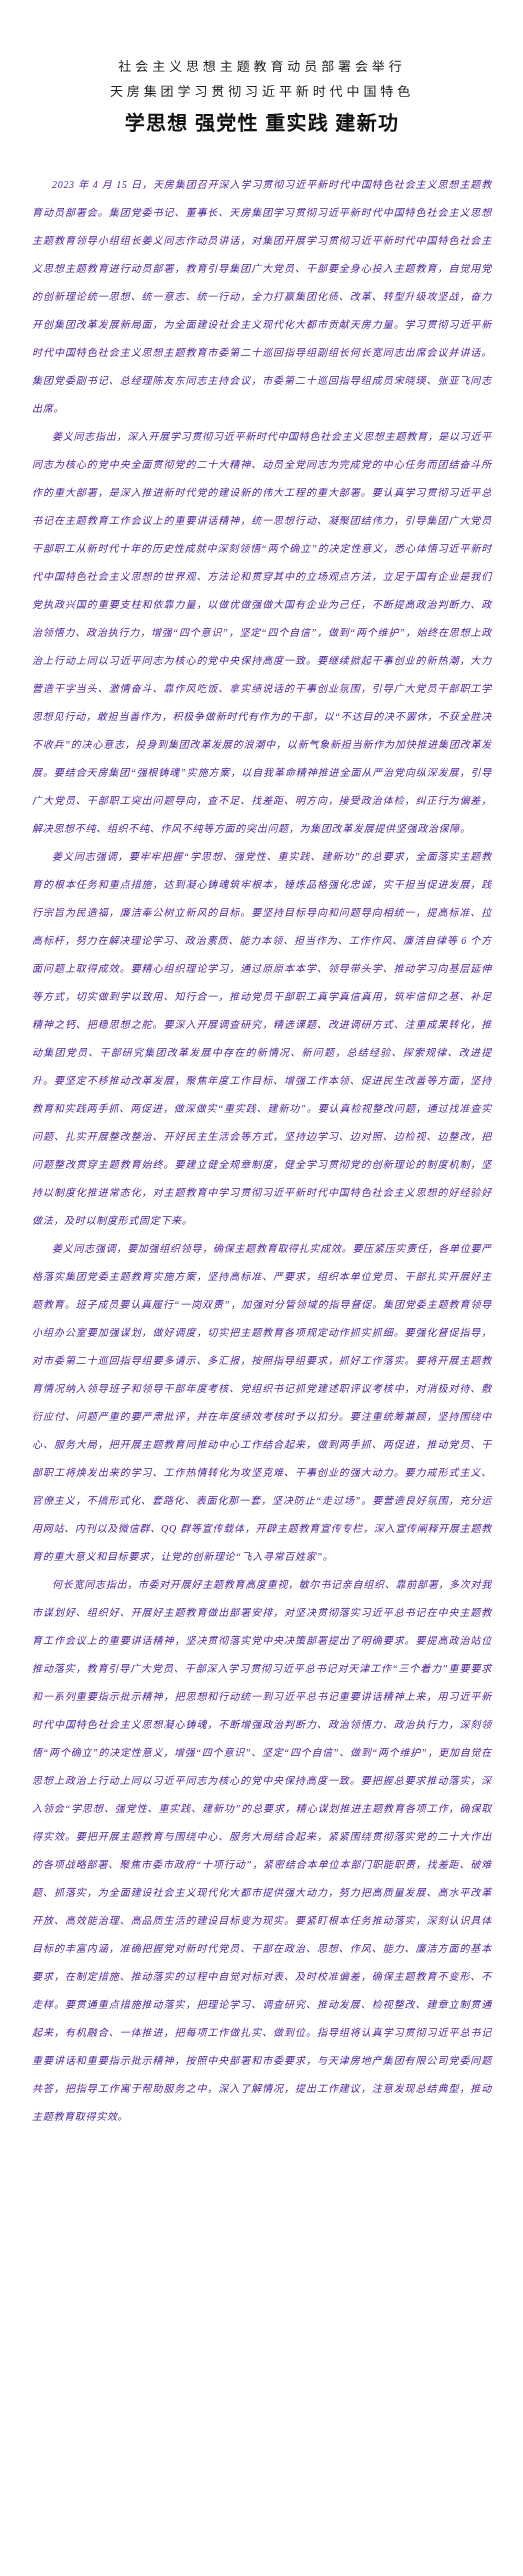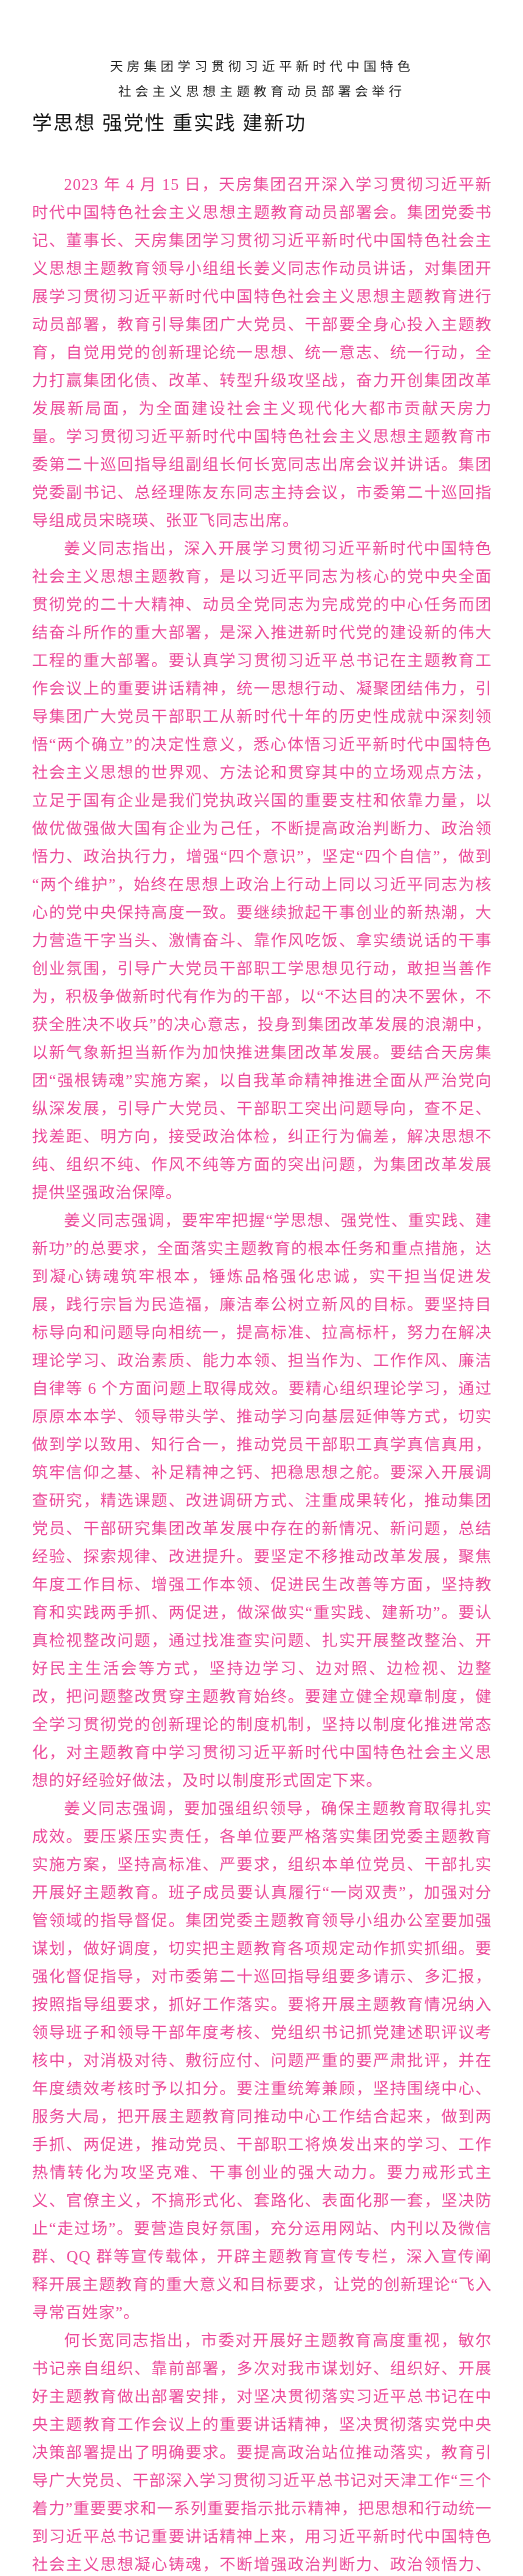--- a/index.html
+++ b/index.html
@@ -19,50 +19,51 @@
   }
   .doc-header {
     text-align: center;
     font-size: 13px;
     line-height: 25px;
     letter-spacing: 3.9px;
     color: #1c1c1c;
   }
   .doc-title {
     margin: 5.2px 0 0 0;
-    text-align: left;
-    font-weight: normal;
+    text-align: center;
+    font-weight: bold;
     font-size: 20px;
     line-height: 29px;
     letter-spacing: 1.3px;
     color: #111111;
   }
   .doc-body {
     margin-top: 33px;
   }
   .doc-body p {
     margin: 0;
-    font-size: 16px;
+    font-size: 10px;
     line-height: 28px;
     letter-spacing: 0.7px;
     text-align: justify;
     text-justify: inter-character;
     text-indent: 2em;
     word-break: break-all;
-    color: #ec4899;
+    color: #4c1d95;
+    font-style: italic;
   }
 </style>
 </head>
 <body>
 
 <div class="page">
 
   <div class="doc-header">
+    <div>社会主义思想主题教育动员部署会举行</div>
     <div>天房集团学习贯彻习近平新时代中国特色</div>
-    <div>社会主义思想主题教育动员部署会举行</div>
   </div>
 
   <h1 class="doc-title">
     <div>学思想 强党性 重实践 建新功</div>
   </h1>
 
   <div class="doc-body">
     <p>2023 年 4 月 15 日，天房集团召开深入学习贯彻习近平新时代中国特色社会主义思想主题教育动员部署会。集团党委书记、董事长、天房集团学习贯彻习近平新时代中国特色社会主义思想主题教育领导小组组长姜义同志作动员讲话，对集团开展学习贯彻习近平新时代中国特色社会主义思想主题教育进行动员部署，教育引导集团广大党员、干部要全身心投入主题教育，自觉用党的创新理论统一思想、统一意志、统一行动，全力打赢集团化债、改革、转型升级攻坚战，奋力开创集团改革发展新局面，为全面建设社会主义现代化大都市贡献天房力量。学习贯彻习近平新时代中国特色社会主义思想主题教育市委第二十巡回指导组副组长何长宽同志出席会议并讲话。集团党委副书记、总经理陈友东同志主持会议，市委第二十巡回指导组成员宋晓瑛、张亚飞同志出席。</p>
     <p>姜义同志指出，深入开展学习贯彻习近平新时代中国特色社会主义思想主题教育，是以习近平同志为核心的党中央全面贯彻党的二十大精神、动员全党同志为完成党的中心任务而团结奋斗所作的重大部署，是深入推进新时代党的建设新的伟大工程的重大部署。要认真学习贯彻习近平总书记在主题教育工作会议上的重要讲话精神，统一思想行动、凝聚团结伟力，引导集团广大党员干部职工从新时代十年的历史性成就中深刻领悟“两个确立”的决定性意义，悉心体悟习近平新时代中国特色社会主义思想的世界观、方法论和贯穿其中的立场观点方法，立足于国有企业是我们党执政兴国的重要支柱和依靠力量，以做优做强做大国有企业为己任，不断提高政治判断力、政治领悟力、政治执行力，增强“四个意识”，坚定“四个自信”，做到“两个维护”，始终在思想上政治上行动上同以习近平同志为核心的党中央保持高度一致。要继续掀起干事创业的新热潮，大力营造干字当头、激情奋斗、靠作风吃饭、拿实绩说话的干事创业氛围，引导广大党员干部职工学思想见行动，敢担当善作为，积极争做新时代有作为的干部，以“不达目的决不罢休，不获全胜决不收兵”的决心意志，投身到集团改革发展的浪潮中，以新气象新担当新作为加快推进集团改革发展。要结合天房集团“强根铸魂”实施方案，以自我革命精神推进全面从严治党向纵深发展，引导广大党员、干部职工突出问题导向，查不足、找差距、明方向，接受政治体检，纠正行为偏差，解决思想不纯、组织不纯、作风不纯等方面的突出问题，为集团改革发展提供坚强政治保障。</p>
     <p>姜义同志强调，要牢牢把握“学思想、强党性、重实践、建新功”的总要求，全面落实主题教育的根本任务和重点措施，达到凝心铸魂筑牢根本，锤炼品格强化忠诚，实干担当促进发展，践行宗旨为民造福，廉洁奉公树立新风的目标。要坚持目标导向和问题导向相统一，提高标准、拉高标杆，努力在解决理论学习、政治素质、能力本领、担当作为、工作作风、廉洁自律等 6 个方面问题上取得成效。要精心组织理论学习，通过原原本本学、领导带头学、推动学习向基层延伸等方式，切实做到学以致用、知行合一，推动党员干部职工真学真信真用，筑牢信仰之基、补足精神之钙、把稳思想之舵。要深入开展调查研究，精选课题、改进调研方式、注重成果转化，推动集团党员、干部研究集团改革发展中存在的新情况、新问题，总结经验、探索规律、改进提升。要坚定不移推动改革发展，聚焦年度工作目标、增强工作本领、促进民生改善等方面，坚持教育和实践两手抓、两促进，做深做实“重实践、建新功”。要认真检视整改问题，通过找准查实问题、扎实开展整改整治、开好民主生活会等方式，坚持边学习、边对照、边检视、边整改，把问题整改贯穿主题教育始终。要建立健全规章制度，健全学习贯彻党的创新理论的制度机制，坚持以制度化推进常态化，对主题教育中学习贯彻习近平新时代中国特色社会主义思想的好经验好做法，及时以制度形式固定下来。</p>

